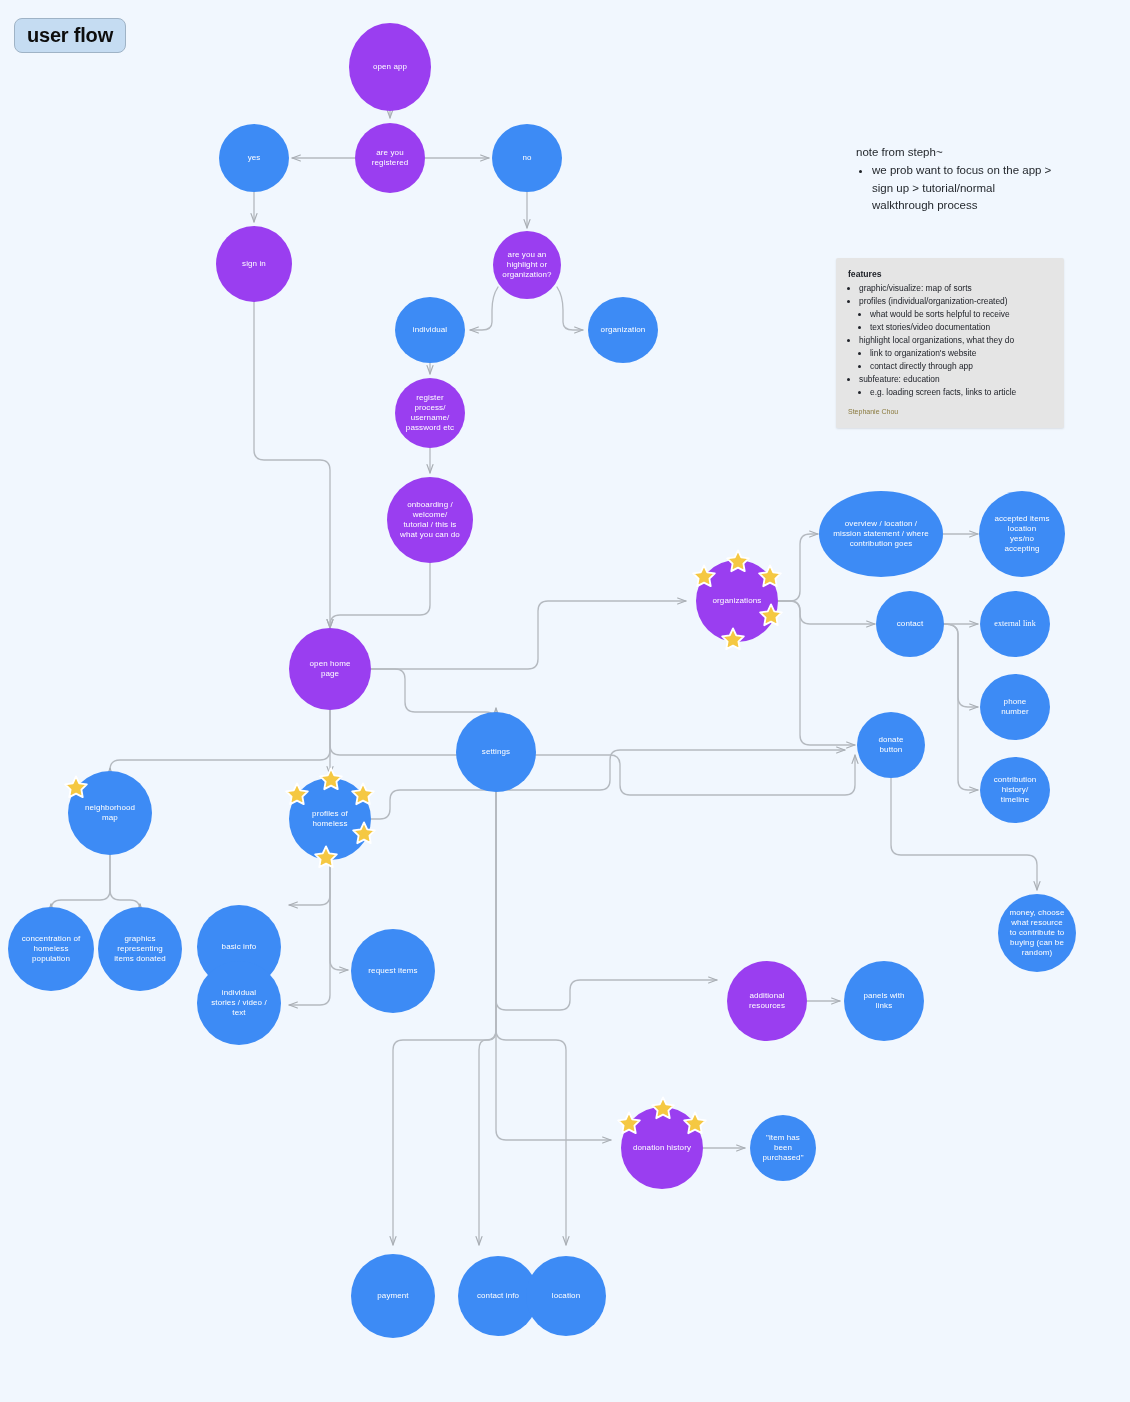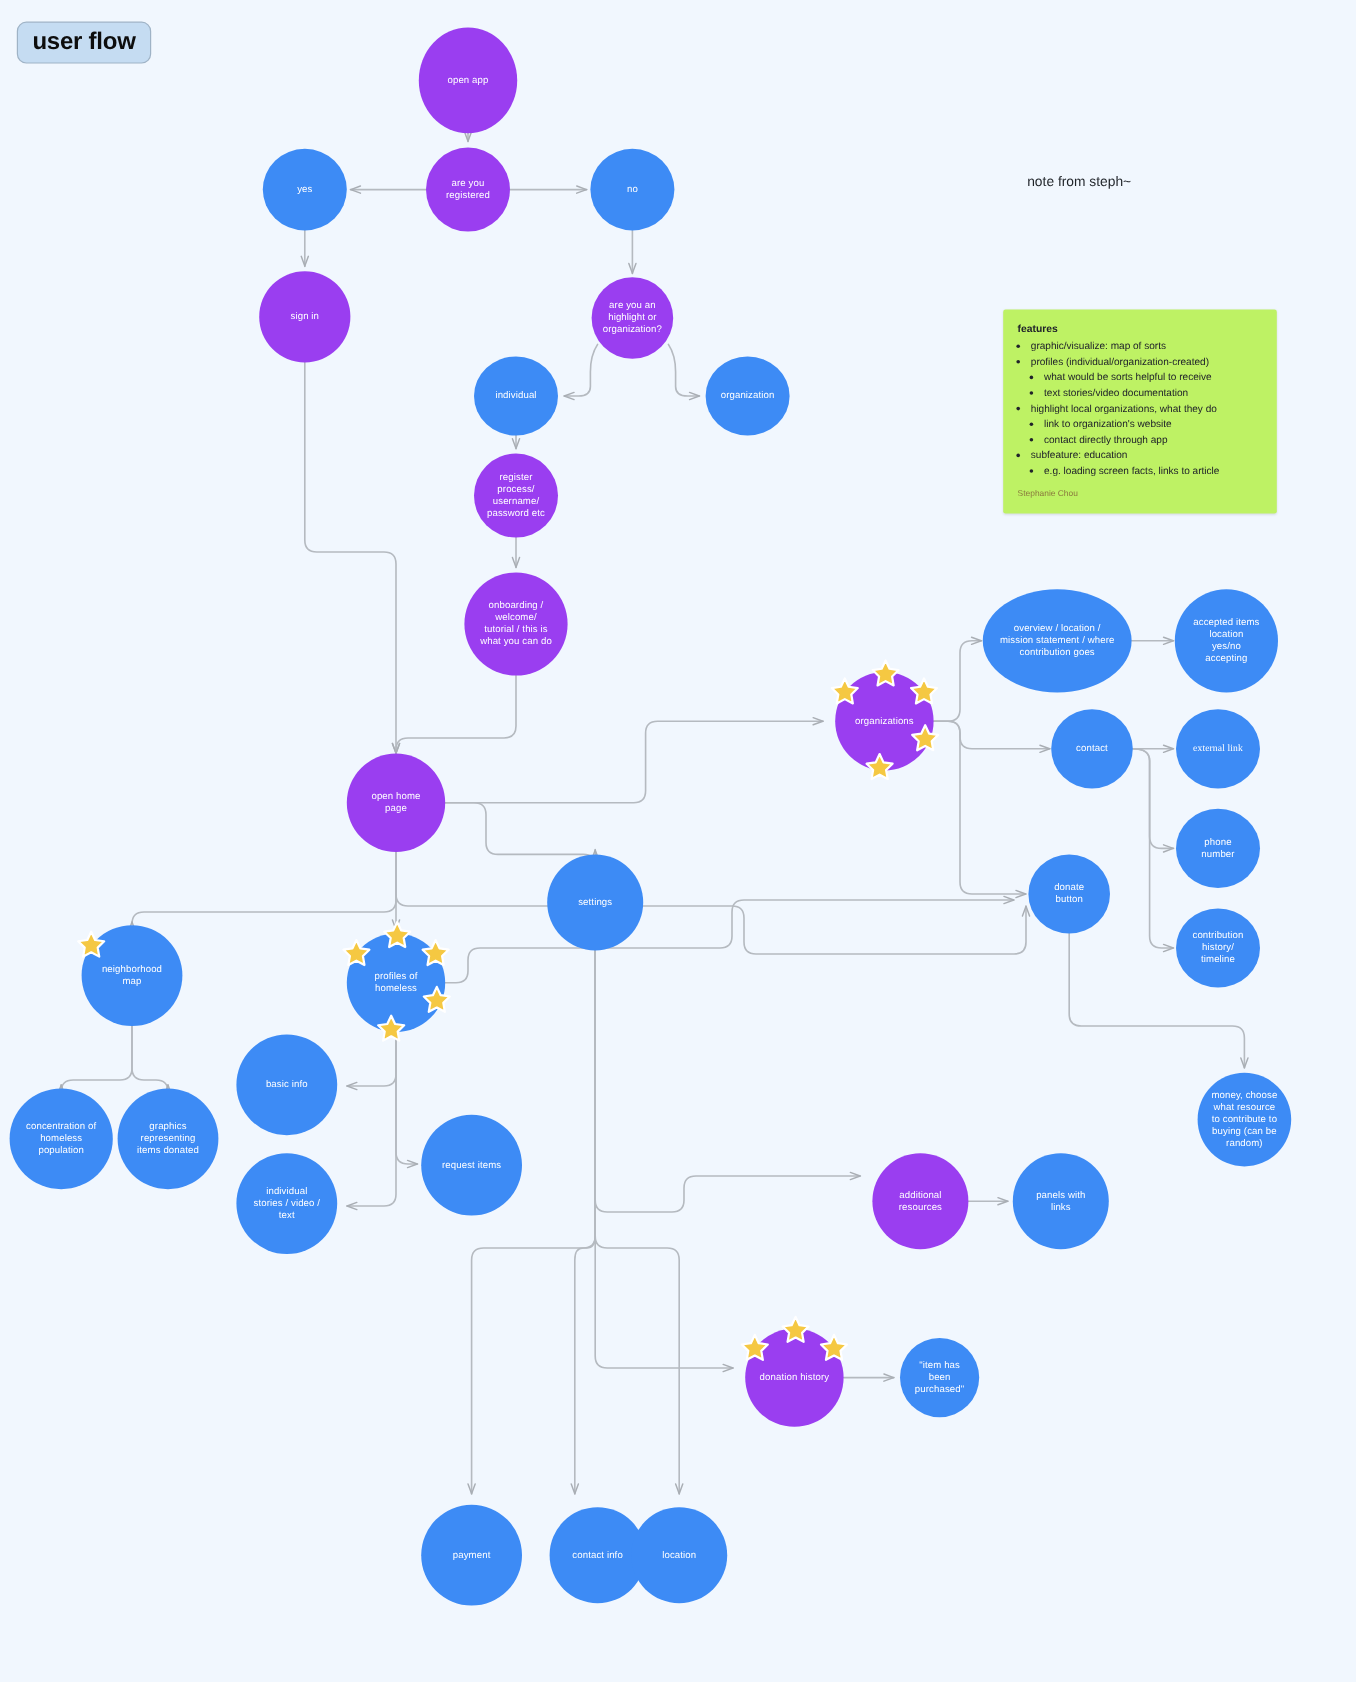--- a/index.html
+++ b/index.html
@@ -37,21 +37,21 @@
     position:absolute;left:856px;top:144px;width:200px;
     font-size:11.5px;color:#1f2328;line-height:1.5;
   }
   #note .note-head{margin:0 0 1px 0;}
   #note ul{margin:0;padding-left:16px;list-style:disc;}
   #note li{margin:0;}
 
   
   #sticky{
     position:absolute;left:836px;top:258px;width:228px;height:170px;
-    background:#bef264;border-radius:2px;
+    background:#e5e5e5;border-radius:2px;
     box-shadow:0 1px 2px rgba(0,0,0,.10);
     padding:10px 12px 8px 12px;box-sizing:border-box;
     font-size:8.4px;color:#20232a;line-height:1.55;
   }
   #sticky .s-title{font-weight:700;font-size:8.6px;margin-bottom:1px;}
   #sticky ul{margin:0;padding-left:11px;list-style:disc;}
   #sticky ul ul{padding-left:11px;margin:0;}
   #sticky li{margin:0;}
   #sticky .sig{margin-top:8px;font-size:7px;color:#8a7a3e;}
 
@@ -240,21 +240,21 @@
       <div class="node blue" style="left: 8px; top: 907px; width: 86px; height: 84px; font-size: 8px;">
         <span class="lbl">concentration of
 homeless
 population</span>
       </div>
       <div class="node blue" style="left: 98px; top: 907px; width: 84px; height: 84px; font-size: 8px;">
         <span class="lbl">graphics
 representing
 items donated</span>
       </div>
-      <div class="node blue" style="left: 197px; top: 862px; width: 84px; height: 84px; font-size: 8px;">
+      <div class="node blue" style="left: 197px; top: 905px; width: 84px; height: 84px; font-size: 8px;">
         <span class="lbl">basic info</span>
       </div>
       <div class="node blue" style="left: 197px; top: 961px; width: 84px; height: 84px; font-size: 8px;">
         <span class="lbl">individual
 stories / video /
 text</span>
       </div>
       <div class="node blue" style="left: 351px; top: 929px; width: 84px; height: 84px; font-size: 8px;">
         <span class="lbl">request items</span>
       </div>
@@ -293,20 +293,23 @@
         <span class="lbl">location</span>
       </div>
     </div>
 
   <div id="title-chip">
     <span>user flow</span>
   </div>
 
   <div id="note">
     <div class="note-head">note from steph~</div>
+    <ul>
+        <li>we prob want to focus on the app &gt; sign up &gt; tutorial/normal walkthrough process</li>
+      </ul>
   </div>
 
   <div id="sticky">
     <div class="s-title">features</div>
     <ul>
         <li>graphic/visualize: map of sorts</li>
         <li>profiles (individual/organization-created)<ul>
             <li>what would be sorts helpful to receive</li>
             <li>text stories/video documentation</li>
           </ul></li>

